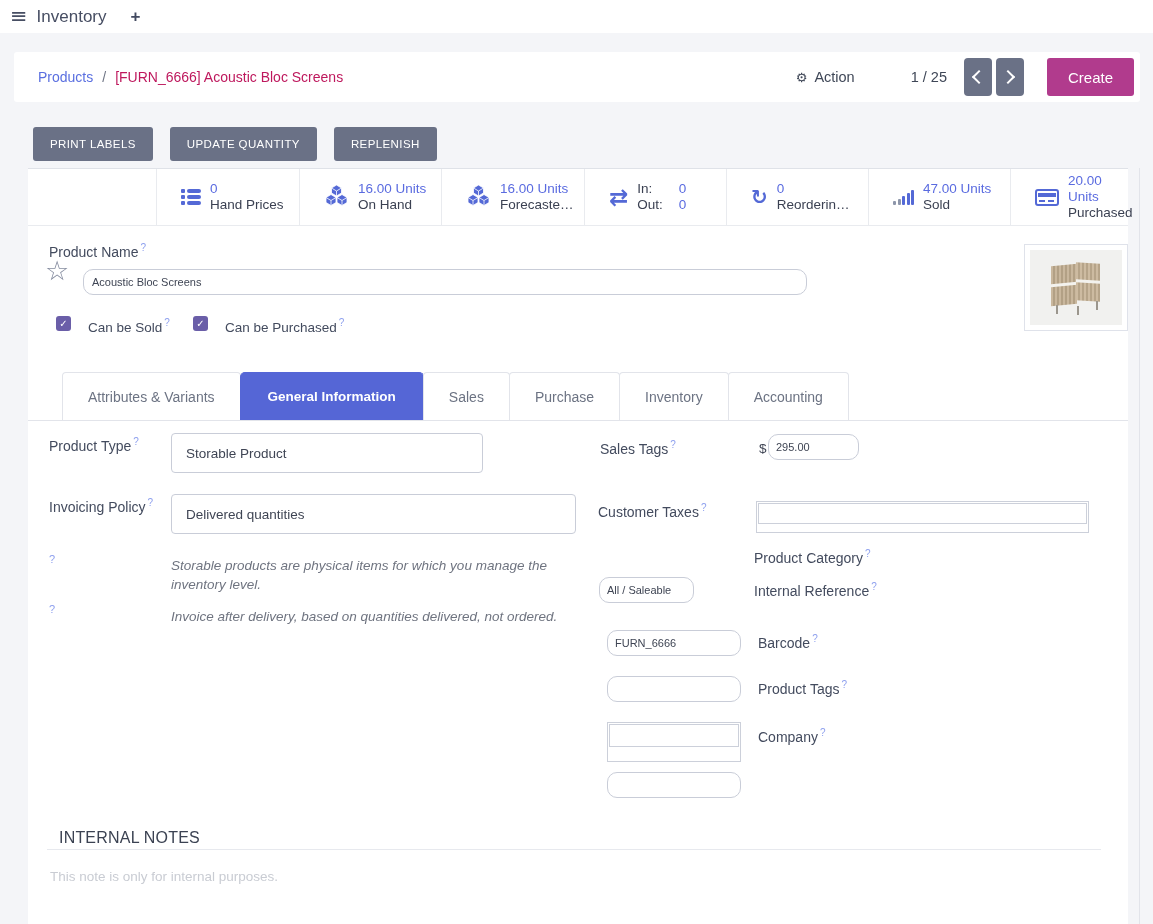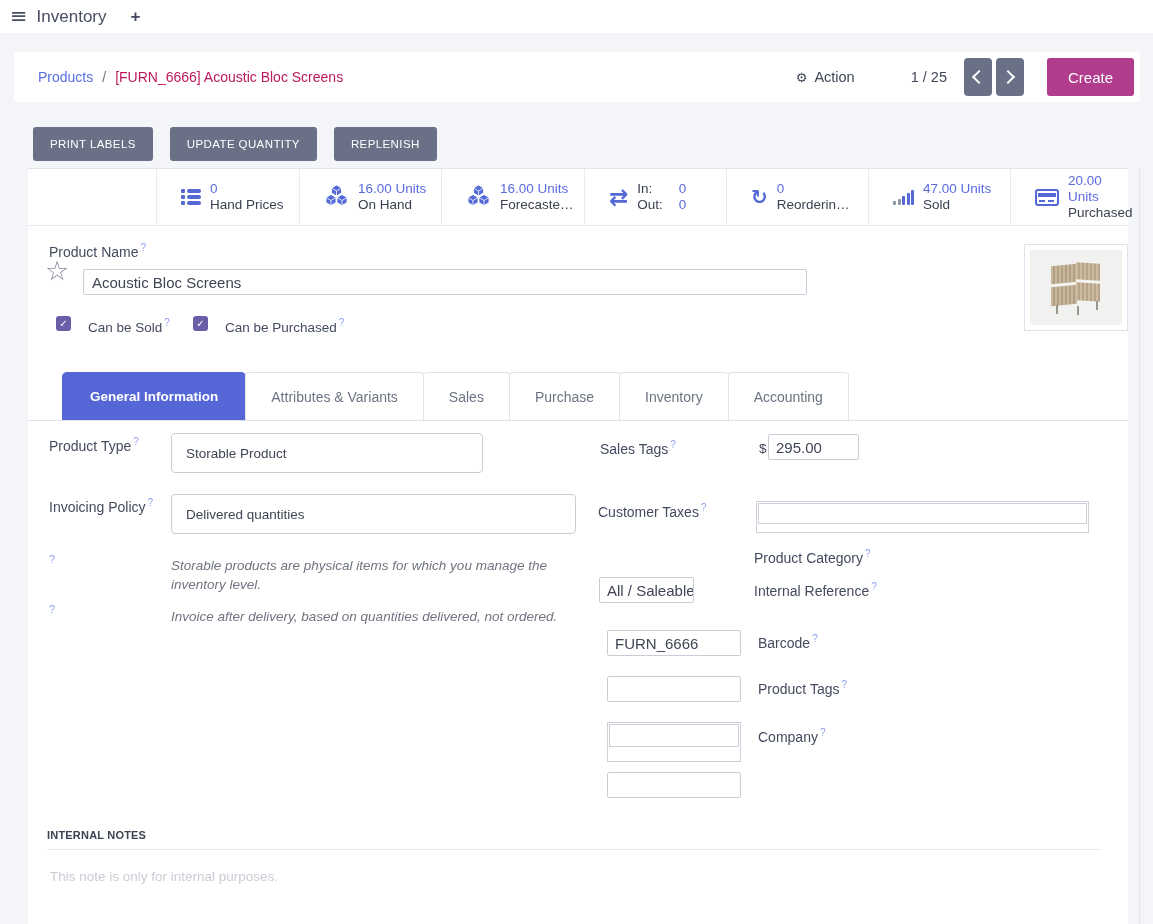--- a/index.html
+++ b/index.html
@@ -56,21 +56,21 @@
   .icon-signal i{width:3px;border-radius:1px;background:#5469d6}
   .icon-signal i.g{background:#8d96aa}
   .s1{height:4px}.s2{height:6px}.s3{height:9px}.s4{height:12px}.s5{height:15px}
   .icon-card{width:24px;height:17px;border:2px solid #5469d6;border-radius:3px;position:relative;box-sizing:border-box}
   .icon-card::before{content:"";position:absolute;left:1px;right:1px;top:2px;height:4px;background:#5469d6}
   .icon-card::after{content:"";position:absolute;left:2px;bottom:2px;width:6px;height:2px;background:#5469d6;box-shadow:9px 0 0 #5469d6}
   
   .lbl{position:absolute;font-size:14px;color:#434b5e;white-space:nowrap}
   sup.help{color:#8ea0ee;font-size:10px;margin-left:2px;cursor:default}
   .lone-help{position:absolute;color:#8ea0ee;font-size:11px}
-  .ibox{position:absolute;border:1px solid #c9cdd8;border-radius:2px;display:flex;align-items:center;padding:12px 8px;font-size:15px;color:#3f4554;box-sizing:border-box;background:#fff;white-space:nowrap;overflow:hidden;cursor:text}
+  .ibox{position:absolute;border:1px solid #c9cdd8;border-radius:10px;display:flex;align-items:center;padding:12px 8px;font-size:11px;color:#3f4554;box-sizing:border-box;background:#fff;white-space:nowrap;overflow:hidden;cursor:text}
   .selbox{position:absolute;border:1px solid #c9cdd8;border-radius:4px;display:flex;align-items:center;padding-left:14px;font-size:13.5px;color:#3f4554;box-sizing:border-box;background:#fff;cursor:pointer}
   .wbox{position:absolute;border:1px solid #ccd0da;box-sizing:border-box;background:#fff;cursor:text}
   .wbox .inner{margin:1px;border:1px solid #ccd0da;box-sizing:border-box}
   
   #pname-label{left:21px;top:74px}
   #star{position:absolute;left:17px;top:89px;font-size:27px;line-height:1;color:#868da0;font-family:"DejaVu Sans",sans-serif;cursor:pointer}
   #pname-input{left:55px;top:101px;width:724px;height:23px}
   #pimg{position:absolute;left:996px;top:76px;width:102px;height:85px;border:1px solid #dfe2ea;background:#fff;display:flex;align-items:center;justify-content:center;cursor:pointer}
   .pimg-inner{width:92px;height:75px;background:#f1f1ef;position:relative;overflow:hidden}
   .panel{position:absolute;background:repeating-linear-gradient(90deg,#c9b79d 0 2px,#b2a085 2px 4px)}
@@ -110,21 +110,21 @@
   #ir-label{left:726px;top:413px}
   #ir-input{left:579px;top:462px;width:134px;height:26px;padding-left:7px}
   #barcode-label{left:730px;top:465px}
   #empty-barcode{left:579px;top:508px;width:134px;height:26px}
   #tags-label{left:730px;top:511px}
   #company-widget{left:579px;top:554px;width:134px;height:40px}
   #company-widget .inner{height:23px}
   #company-label{left:730px;top:559px}
   #empty-last{left:579px;top:604px;width:134px;height:24px}
   
-  #notes-heading{position:absolute;left:19px;top:661px;font-size:11px;font-weight:700;letter-spacing:.2px;color:#3b4252}
+  #notes-heading{position:absolute;left:31px;top:661px;font-size:16px;font-weight:400;letter-spacing:.2px;color:#3b4252}
   #notes-rule{position:absolute;left:19px;top:681px;width:1054px;height:1px;background:#e7e9ee}
   #notes-placeholder{position:absolute;left:22px;top:701px;font-size:13.5px;color:#c9ccd3;cursor:text}
 </style>
 </head>
 <body>
 
 <div class="topbar">
   <span class="burger">≡</span>
   <span class="appname">Inventory</span>
   <span class="plusicon">+</span>
@@ -276,22 +276,22 @@
   <span class="cb" id="cb-sold">✓</span>
   <div class="lbl" id="cb-sold-label">
     <span>Can be Sold</span><sup class="help">?</sup>
   </div>
   <span class="cb" id="cb-purch">✓</span>
   <div class="lbl" id="cb-purch-label">
     <span>Can be Purchased</span><sup class="help">?</sup>
   </div>
 
   <div class="tabs">
+    <div class="tab">Attributes &amp; Variants</div>
     <div class="tab active">General Information</div>
-    <div class="tab">Attributes &amp; Variants</div>
     <div class="tab">Sales</div>
     <div class="tab">Purchase</div>
     <div class="tab">Inventory</div>
     <div class="tab">Accounting</div>
   </div>
 
   <div class="lbl" id="pt-label">
     <span>Product Type</span><sup class="help">?</sup>
   </div>
   <div class="selbox" id="pt-box">Storable Product</div>

